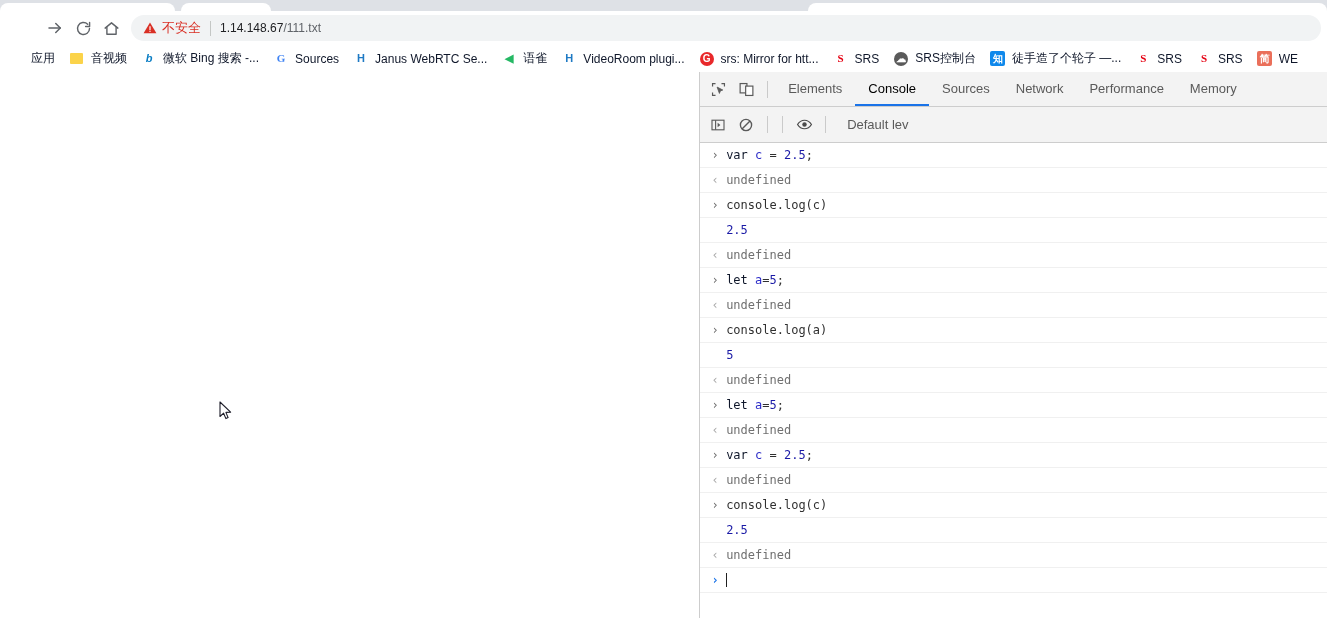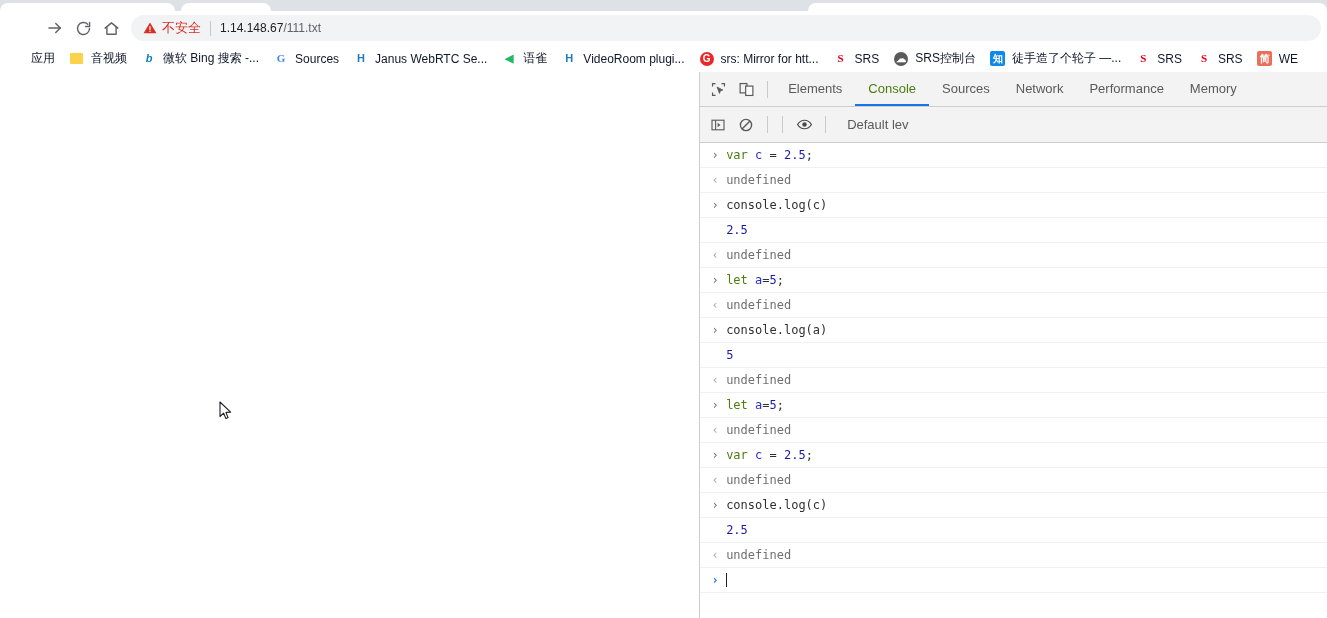--- a/index.html
+++ b/index.html
@@ -200,21 +200,21 @@
   .dt-tab {
     height: 34px;
     padding: 0 13px;
     display: flex; align-items: center;
     font-size: 13px;
     color: #5a5a5a;
     flex: 0 0 auto;
     border-bottom: 2px solid transparent;
   }
   .dt-tab.active {
-    color: #4d7c0f;
+    color: #000000;
     border-bottom-color: #1a73e8;
   }
 
   .dt-toolbar {
     height: 36px;
     display: flex;
     align-items: center;
     border-bottom: 1px solid #cdcdcd;
     background: #f3f3f3;
     padding-left: 4px;
@@ -284,21 +284,21 @@
   .g-in  { color: #6e6e6e; }
   .g-out { color: #a8a8a8; }
   .g-prompt { color: #1a73e8; font-weight: bold; }
   .c-text {
     flex: 1 1 auto;
     white-space: pre;
     color: #303030;
   }
   .c-text.undef { color: #707070; }
   .c-text.num   { color: #1a1aa6; }
-  .tok-kw  { color: #4d7c0f; }
+  .tok-kw  { color: #0f172a; }
   .tok-var { color: #2b2bc8; }
   .tok-num { color: #1a1aa6; }
   .tok-op  { color: #303030; }
   .caret-bar {
     display: inline-block;
     width: 1px; height: 14px;
     background: #202020;
     vertical-align: -3px;
   }
 </style>

